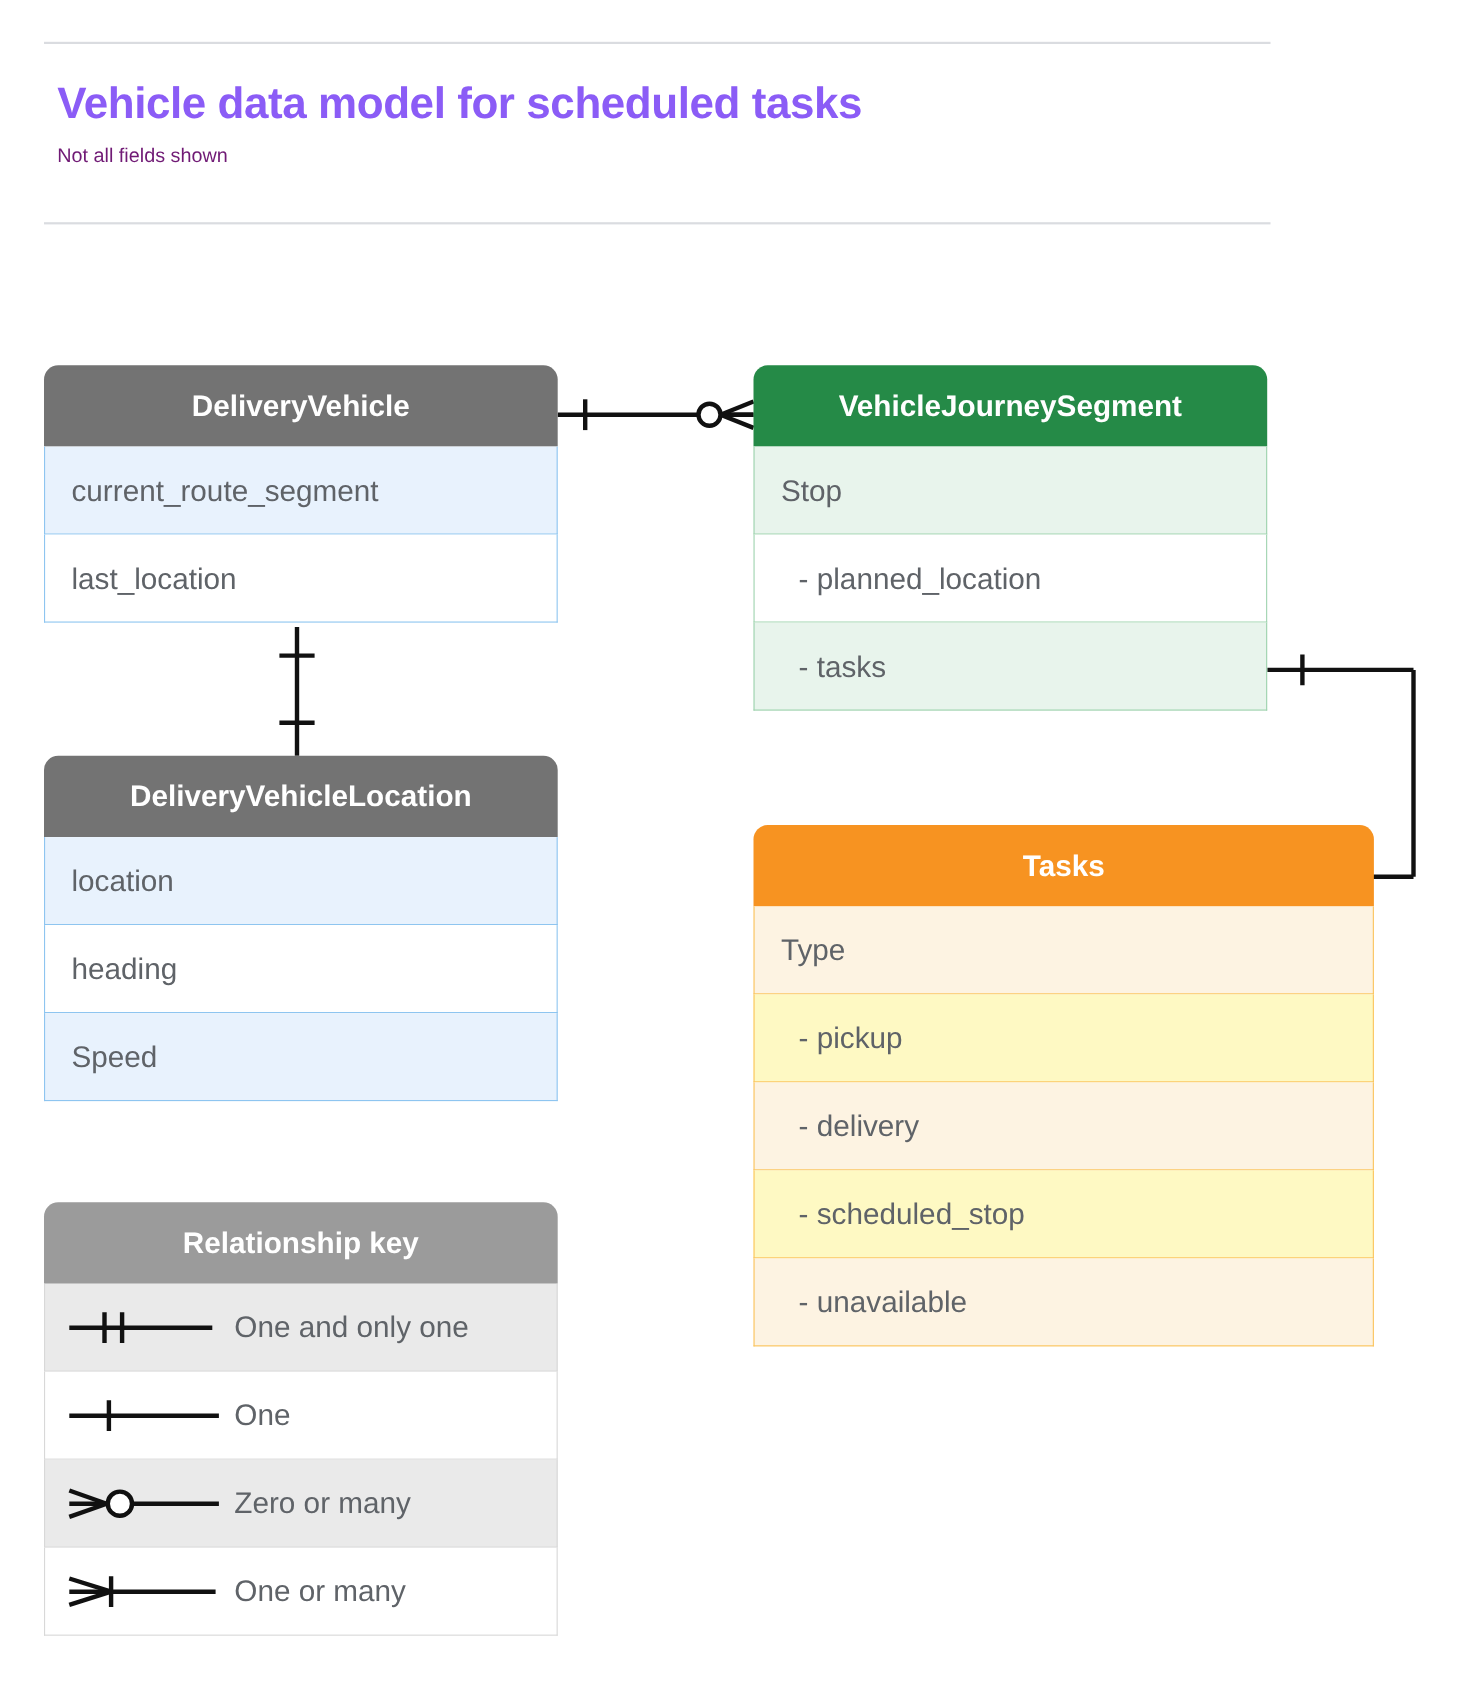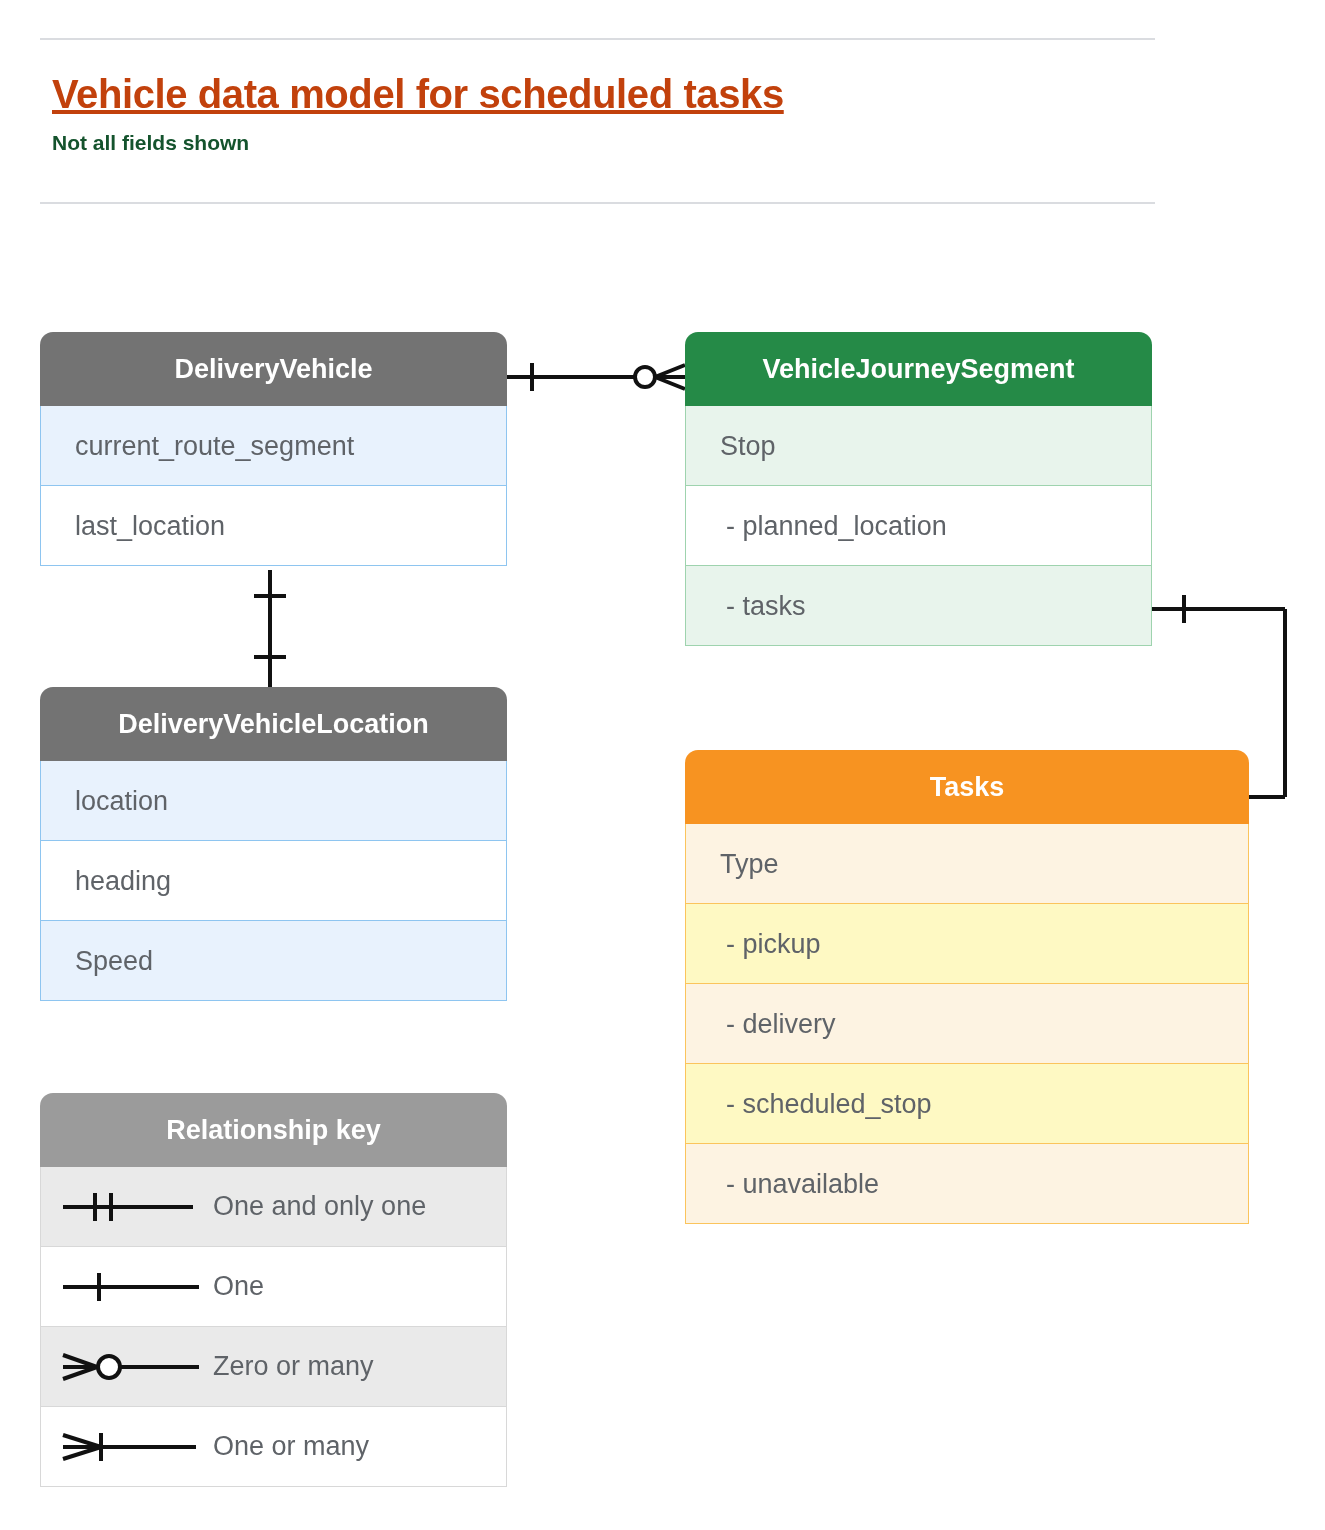--- a/index.html
+++ b/index.html
@@ -25,32 +25,31 @@
   }
   #rule-top { top: 38px; }
   #rule-bottom { top: 202px; }
 
   #page-title {
     position: absolute;
     left: 52px;
     top: 72px;
     font-size: 40px;
     font-weight: bold;
-    color: #c2410c;
+    color: #8b5cf6;
     letter-spacing: -0.4px;
     white-space: nowrap;
-    text-decoration: underline;
   }
   #page-subtitle {
     position: absolute;
     left: 52px;
     top: 131px;
-    font-size: 21px;
-    font-weight: bold;
-    color: #14532d;
+    font-size: 18px;
+    font-weight: normal;
+    color: #701a75;
     white-space: nowrap;
   }
 
   
   .entity {
     position: absolute;
     box-sizing: border-box;
     border-radius: 14px 14px 3px 3px;
   }
   .entity-header {
@@ -64,21 +63,21 @@
     border-radius: 13px 13px 0 0;
     white-space: nowrap;
     overflow: hidden;
   }
   .entity-row {
     box-sizing: border-box;
     height: 80px;
     line-height: 80px;
     font-size: 27px;
     color: #5f6368;
-    padding-left: 34px;
+    padding-left: 24px;
     white-space: nowrap;
     overflow: hidden;
   }
   .entity-row.sub { padding-left: 40px; }
 
   
   .t-blue .entity-header { background: #737373; }
   .t-blue .entity-row {
     border: 1px solid #8ec5f0;
     border-top: none;

